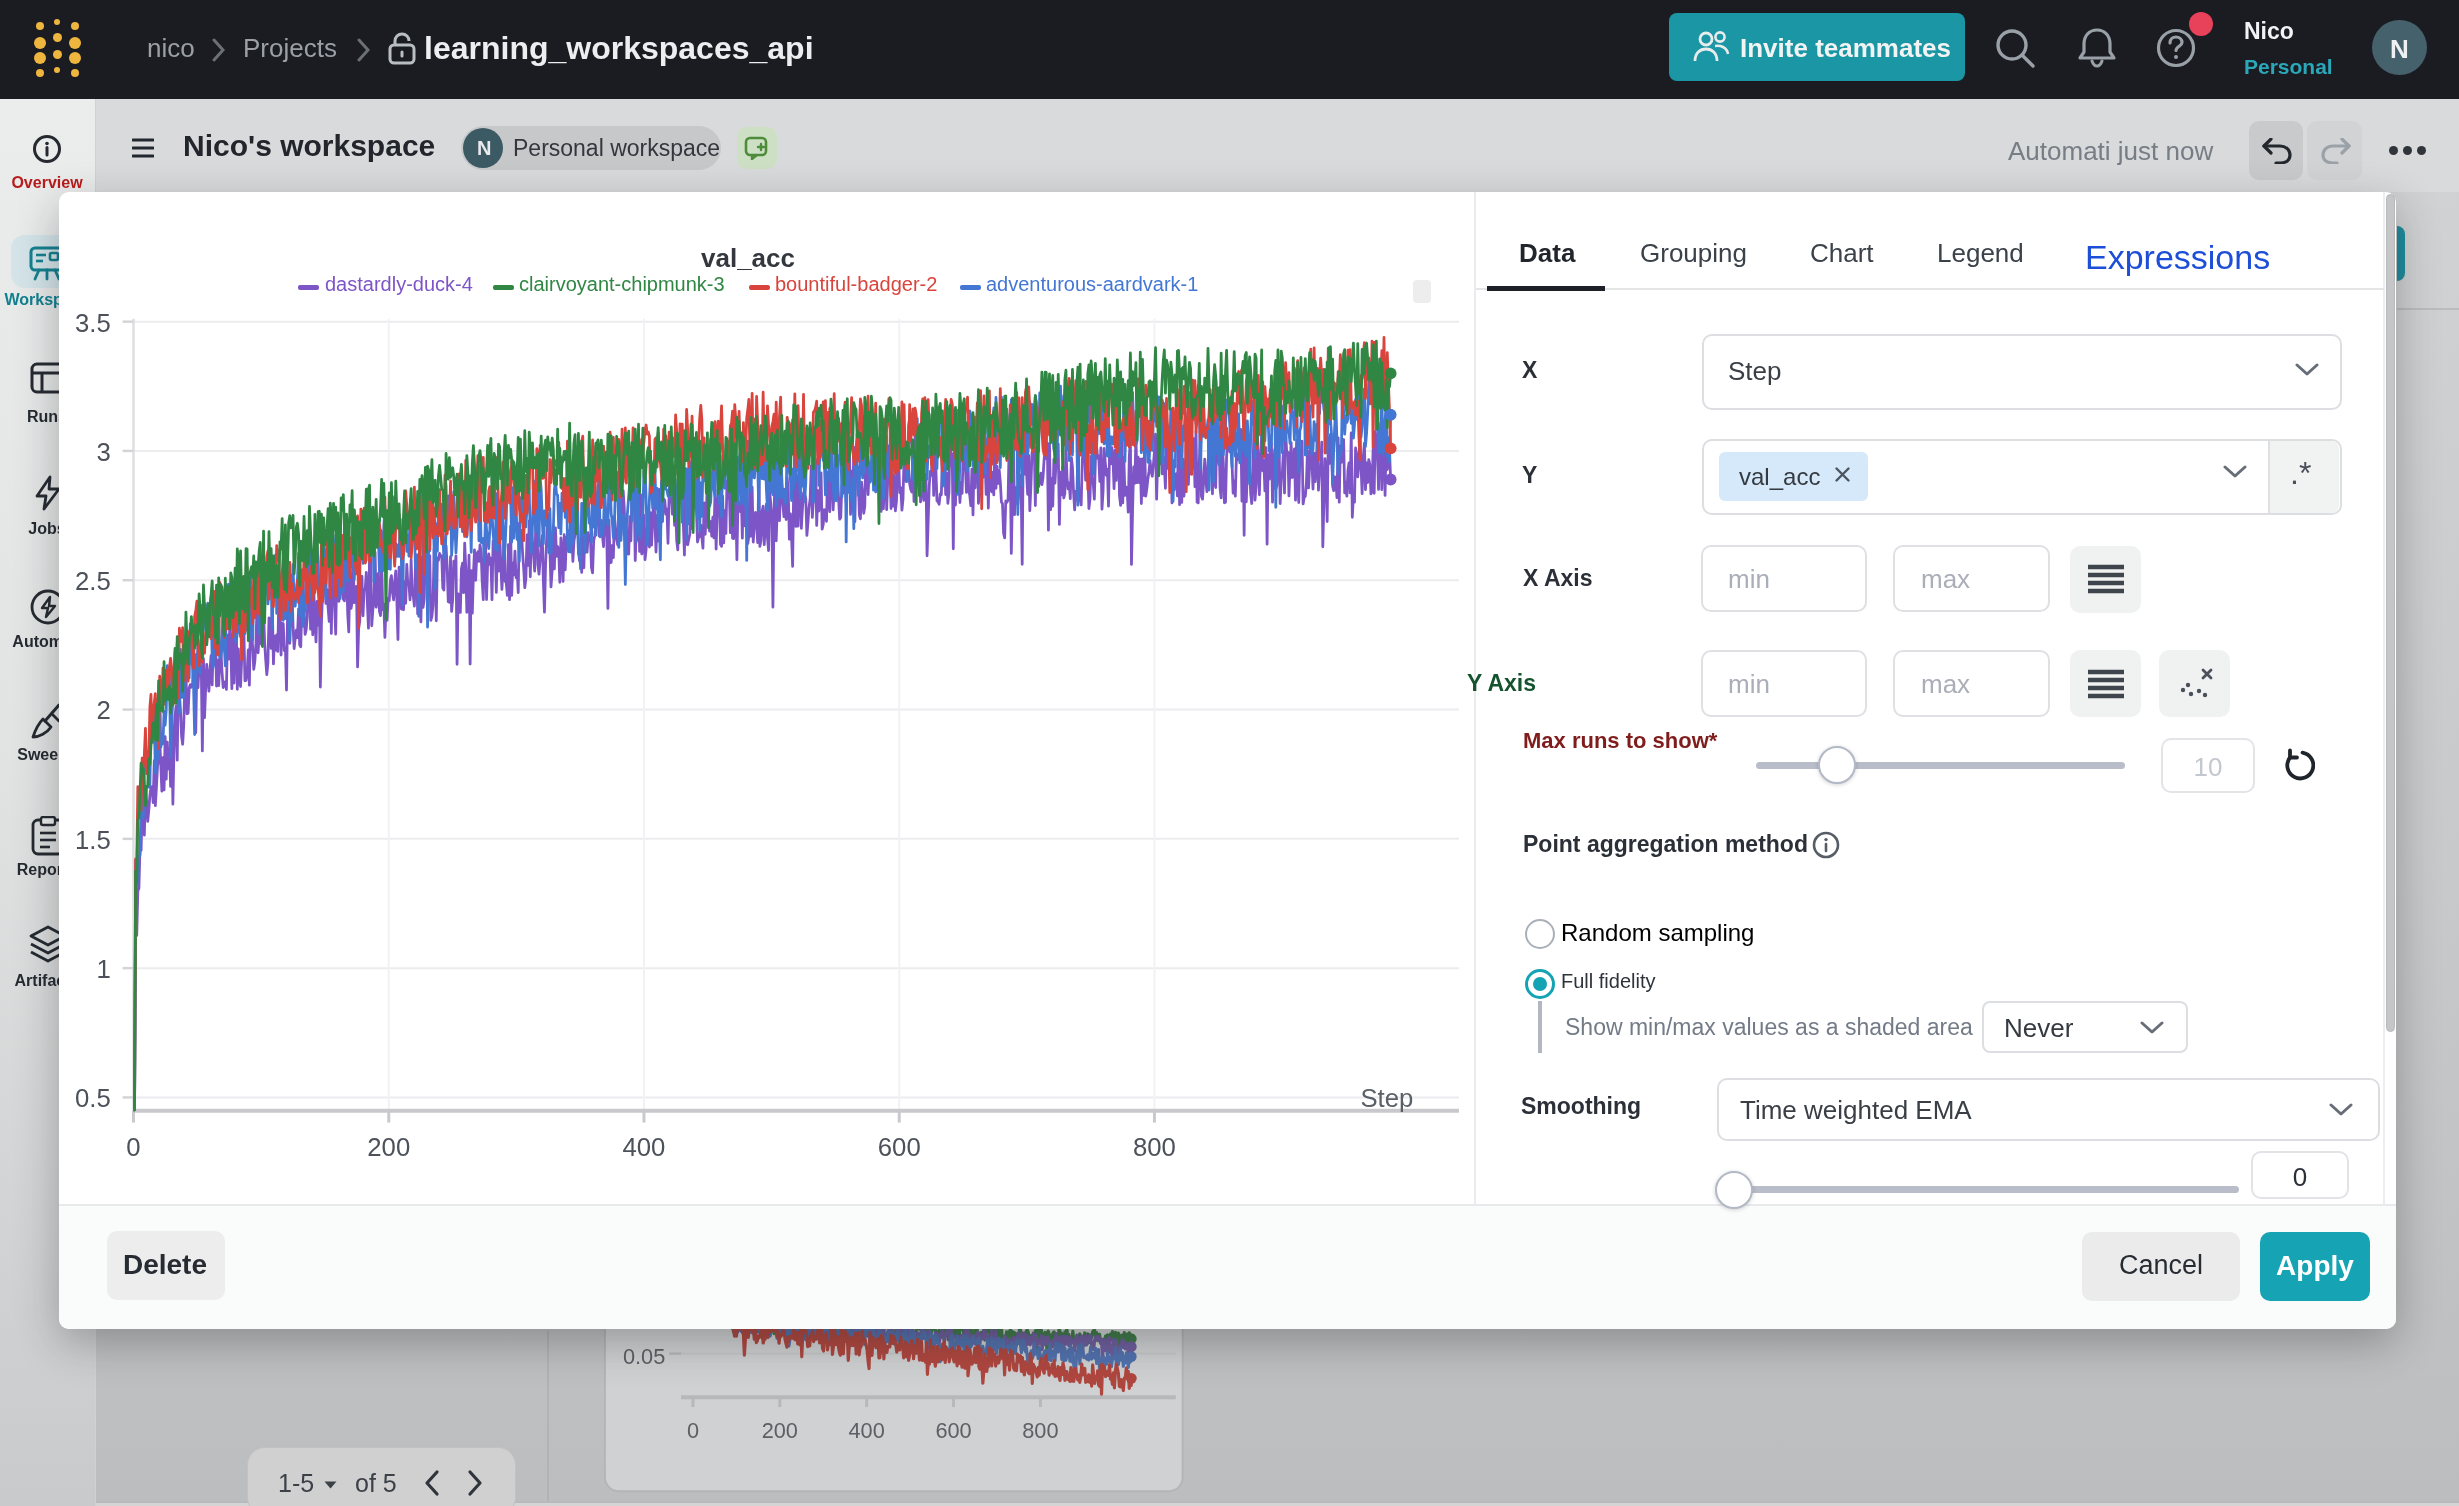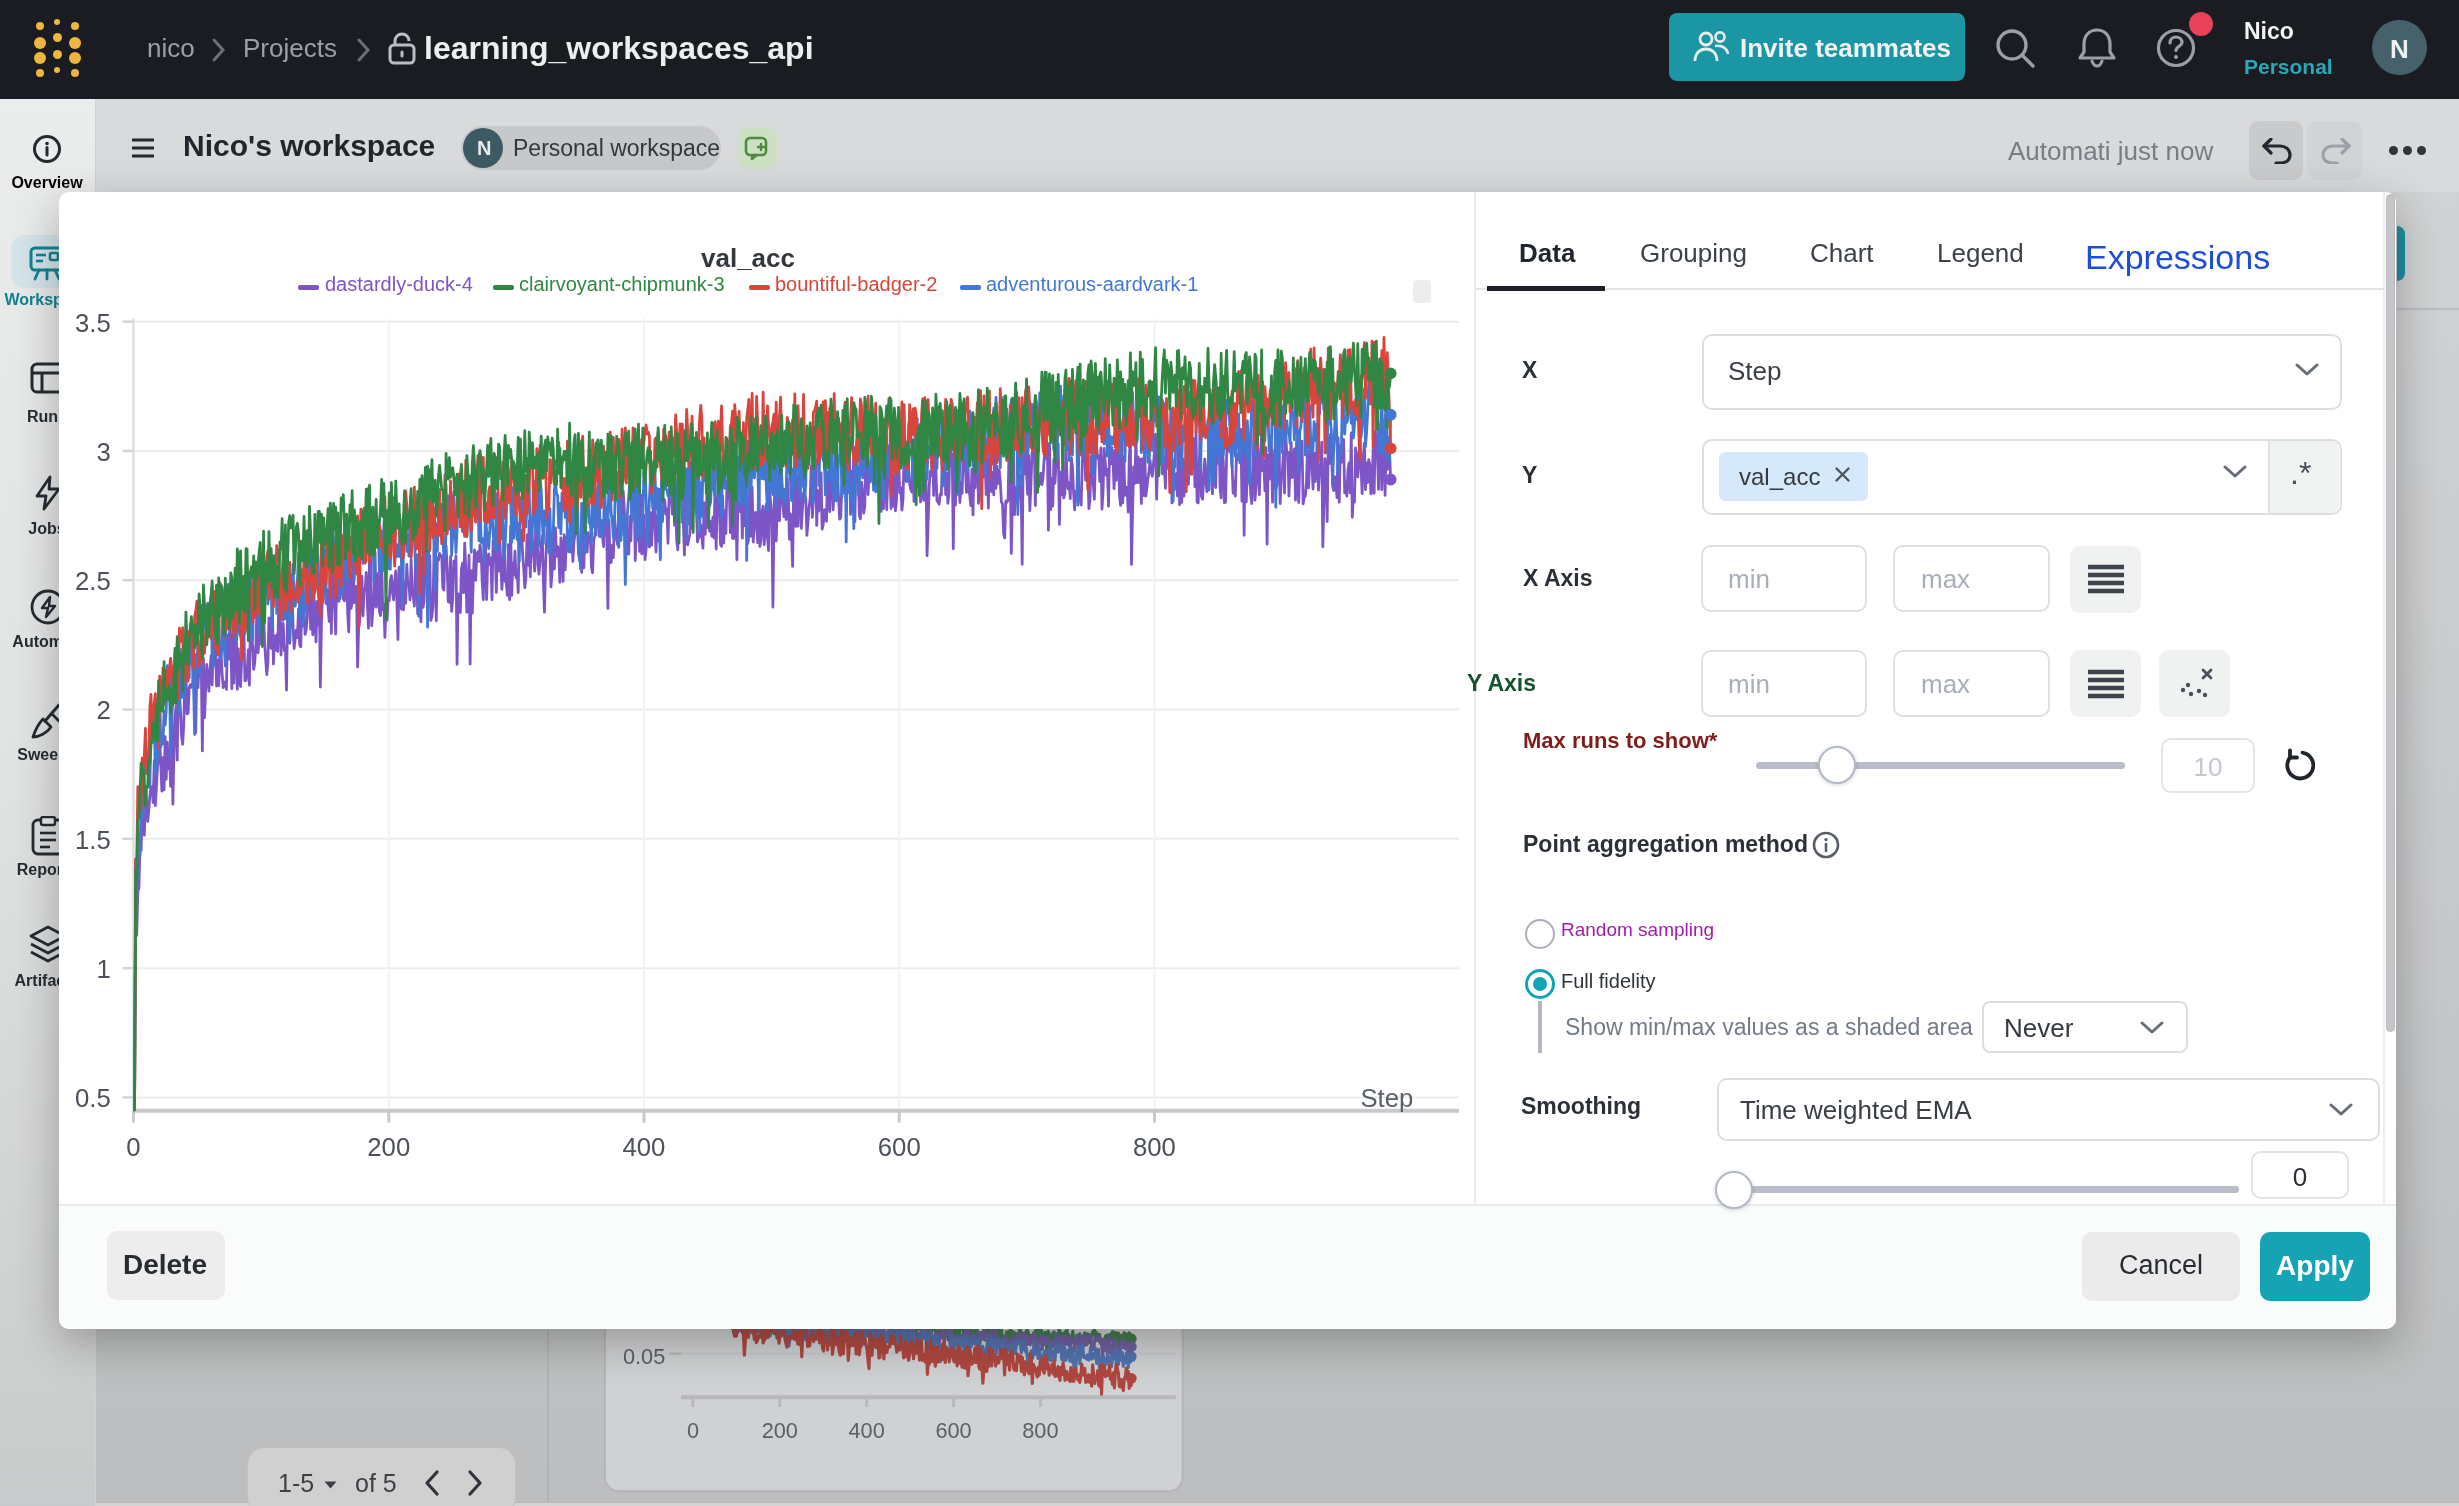--- a/index.html
+++ b/index.html
@@ -43,21 +43,21 @@
     </svg>
     <svg style="position:absolute;left:464px;top:1469px" width="22" height="28" viewBox="0 0 22 28" fill="none">
       <path d="M6 3 L16 14 L6 25" stroke="#2f353b" stroke-width="3.2" stroke-linecap="round" stroke-linejoin="round" fill="none"></path>
     </svg>
     <div class="abs" style="left:0;top:99px;width:96px;height:1408px;background:linear-gradient(180deg,#ebecec 0%,#e2e3e3 45%,#c9cacb 100%);border-right:1px solid #d0d1d2"></div>
     <svg style="position:absolute;left:33px;top:135px" width="28" height="28" viewBox="0 0 28 28" fill="none">
       <circle cx="14" cy="14" r="12.5" stroke="#252a31" stroke-width="3"></circle>
       <line x1="14" y1="12.5" x2="14" y2="20" stroke="#252a31" stroke-width="3" stroke-linecap="round"></line>
       <circle cx="14" cy="8.5" r="1.8" fill="#252a31"></circle>
     </svg>
-    <div class="txt" style="left:47px;top:174px;font-size:16px;font-weight:700;color:#000000;transform:translateX(-50%)">Overview</div>
+    <div class="txt" style="left:47px;top:174px;font-size:16px;font-weight:700;color:#b91c1c;transform:translateX(-50%)">Overview</div>
     <div class="abs" style="left:11px;top:235px;width:71px;height:53px;background:#d4e4e8;border-radius:14px"></div>
     <svg style="position:absolute;left:27px;top:242px" width="40" height="40" viewBox="0 0 40 40" fill="none">
       <rect x="4" y="6" width="32" height="22" rx="4" stroke="#15808f" stroke-width="3"></rect>
       <line x1="9" y1="13" x2="19" y2="13" stroke="#15808f" stroke-width="2.6"></line>
       <line x1="9" y1="19" x2="16" y2="19" stroke="#15808f" stroke-width="2.6"></line>
       <rect x="23" y="11" width="8" height="7" rx="1.5" stroke="#15808f" stroke-width="2.6"></rect>
       <path d="M12 28 L8 37 M20 28 L20 37 M28 28 L32 37" stroke="#15808f" stroke-width="2.8" stroke-linecap="round"></path>
     </svg>
     <div class="txt" style="left:47px;top:291px;font-size:16px;font-weight:700;color:#11808f;transform:translateX(-50%)">Workspace</div>
     <svg style="position:absolute;left:30px;top:362px" width="36" height="34" viewBox="0 0 36 34" fill="none">
@@ -310,21 +310,21 @@
       <path d="M11 9.5 A13 13 0 1 0 23.5 4.6" stroke="#20252b" stroke-width="3.8" fill="none" stroke-linecap="round"></path>
       <path d="M11 2.5 L11 9.5 L18 9.5" stroke="#20252b" stroke-width="3.8" fill="none" stroke-linecap="round" stroke-linejoin="round"></path>
     </svg>
     <div class="txt" style="left:1523px;top:831px;font-size:23px;font-weight:700;color:#2b3038">Point aggregation method</div>
     <svg style="position:absolute;left:1812px;top:831px" width="28" height="28" viewBox="0 0 28 28" fill="none">
       <circle cx="14" cy="14" r="12" stroke="#565d66" stroke-width="2.6"></circle>
       <line x1="14" y1="13" x2="14" y2="20" stroke="#565d66" stroke-width="2.6" stroke-linecap="round"></line>
       <circle cx="14" cy="8.6" r="1.7" fill="#565d66"></circle>
     </svg>
     <div class="abs" style="left:1525px;top:919px;width:30px;height:30px;border:2.5px solid #aab0ba;border-radius:50%;background:#fff"></div>
-    <div class="txt" style="left:1561px;top:919px;font-size:19px;color:#a21caf">Random sampling</div>
+    <div class="txt" style="left:1561px;top:919px;font-size:24px;color:#000000">Random sampling</div>
     <div class="abs" style="left:1525px;top:969px;width:30px;height:30px;border:3px solid #12a3b4;border-radius:50%;background:#fff"></div>
     <div class="abs" style="left:1533px;top:977px;width:14px;height:14px;background:#12a3b4;border-radius:50%"></div>
     <div class="txt" style="left:1561px;top:970px;font-size:20px;color:#2e333b">Full fidelity</div>
     <div class="abs" style="left:1538px;top:1001px;width:4px;height:52px;background:#b3b7c1"></div>
     <div class="txt" style="left:1565px;top:1014px;font-size:23px;color:#737b87">Show min/max values as a shaded area</div>
     <div class="abs" style="left:1982px;top:1001px;width:206px;height:52px;background:#fff;border:2px solid #dcdee2;border-radius:8px"></div>
     <div class="txt" style="left:2004px;top:1013px;font-size:26px;color:#353a41">Never</div>
     <svg style="position:absolute;left:2140px;top:1021px" width="24" height="13" viewBox="0 0 24 13" fill="none">
       <path d="M2 2 L12 11 L22 2" stroke="#676e78" stroke-width="3" stroke-linecap="round" stroke-linejoin="round" fill="none"></path>
     </svg>

